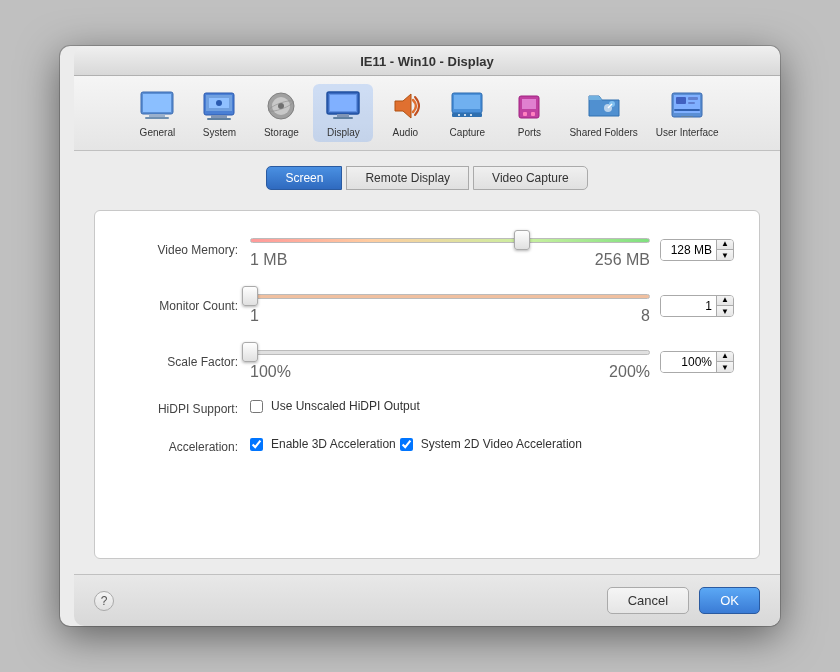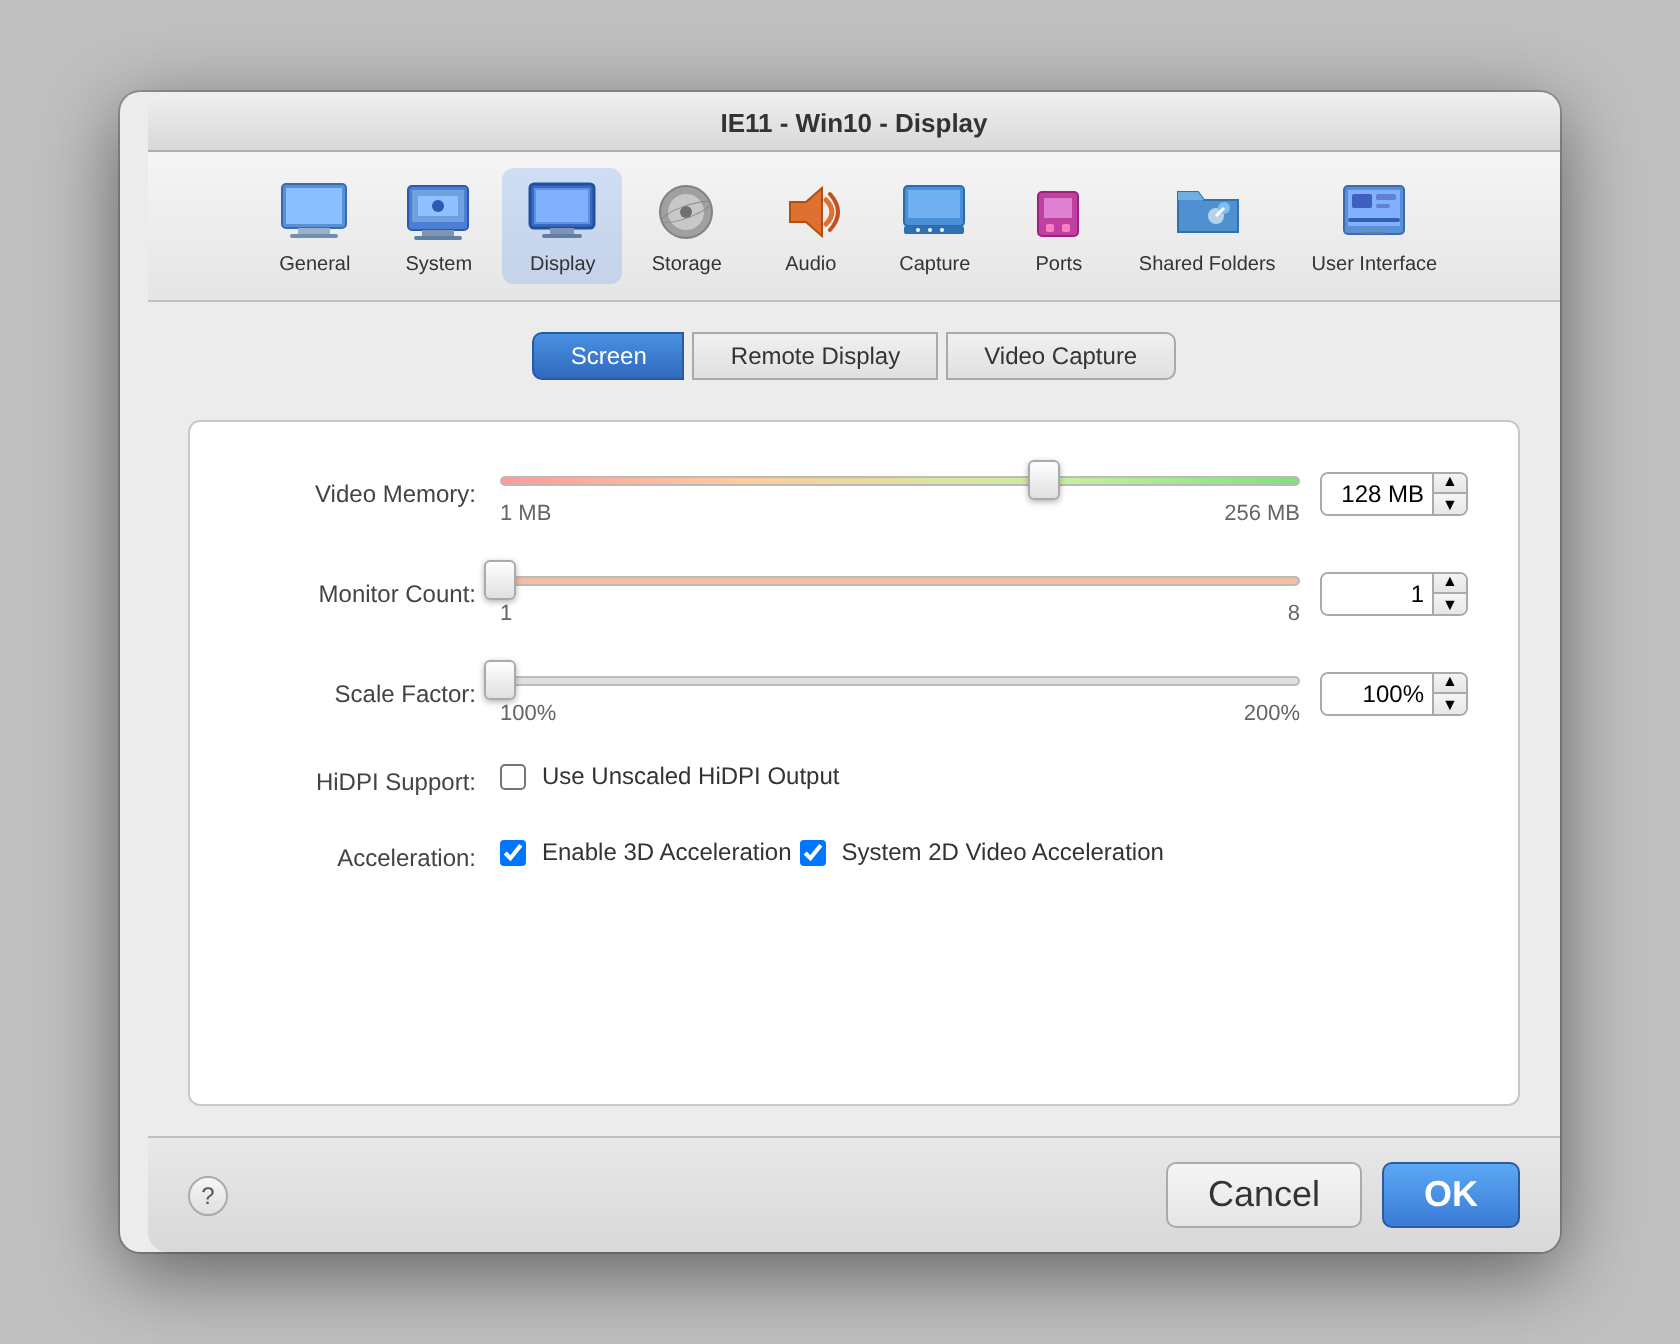--- a/index.html
+++ b/index.html
@@ -172,21 +172,21 @@
       background: linear-gradient(to bottom, #fefefe, #e0e0e0);
       border-radius: 3px;
       border: 1px solid #aaa;
       box-shadow: 0 1px 3px rgba(0,0,0,0.3);
       cursor: pointer;
       transform: translateX(-50%);
     }
     .slider-labels {
       display: flex;
       justify-content: space-between;
-      font-size: 11px;
+      font-size: 16px;
       color: #666;
       margin-top: 2px;
     }
     .value-input {
       display: flex;
       align-items: center;
       border: 1px solid #aaa;
       border-radius: 4px;
       overflow: hidden;
       height: 22px;
@@ -241,31 +241,31 @@
       justify-content: space-between;
       align-items: center;
       padding: 12px 20px;
       background: linear-gradient(to bottom, #e8e8e8, #d8d8d8);
       border-top: 1px solid #c0c0c0;
       border-radius: 0 0 10px 10px;
     }
     .footer-btn {
       padding: 5px 20px;
       border-radius: 5px;
-      font-size: 18px;
+      font-size: 13px;
       cursor: pointer;
       border: 1px solid #aaa;
       background: linear-gradient(to bottom, #f5f5f5, #e5e5e5);
       color: #333;
     }
     .footer-btn.primary {
       background: linear-gradient(to bottom, #5ba8f5, #3a7bd5);
       border-color: #2a5aa0;
       color: white;
-      font-weight: 700;
+      font-weight: 400;
     }
     .help-btn {
       width: 20px;
       height: 20px;
       border-radius: 50%;
       border: 1px solid #aaa;
       background: linear-gradient(to bottom, #f5f5f5, #e0e0e0);
       font-size: 12px;
       cursor: pointer;
       display: flex;
@@ -304,43 +304,43 @@
           <rect x="5" y="7" width="26" height="16" fill="#70a0e0"></rect>
           <rect x="8" y="10" width="20" height="10" fill="#90c0ff"></rect>
           <circle cx="18" cy="15" r="3" fill="#2a5ab0"></circle>
           <rect x="10" y="27" width="16" height="3" fill="#8095b5"></rect>
           <rect x="6" y="30" width="24" height="2" rx="1" fill="#6080a0"></rect>
         </svg>
       </div>
       <span class="label">System</span>
     </div>
 
+    <div class="toolbar-item">
+      <div class="icon">
+        <svg width="36" height="36" viewBox="0 0 36 36">
+          <circle cx="18" cy="18" r="13" fill="#a0a0a0" stroke="#808080" stroke-width="1"></circle>
+          <circle cx="18" cy="18" r="9" fill="#c8c8c8"></circle>
+          <circle cx="18" cy="18" r="3" fill="#707070"></circle>
+          <ellipse cx="18" cy="18" rx="13" ry="3" fill="none" stroke="#888" stroke-width="0.5" transform="rotate(-20,18,18)"></ellipse>
+        </svg>
+      </div>
+      <span class="label">Storage</span>
+    </div>
+
     <div class="toolbar-item active">
       <div class="icon">
         <svg width="36" height="36" viewBox="0 0 36 36">
           <rect x="2" y="4" width="32" height="22" rx="2" fill="#3a6ac0" stroke="#2050a0" stroke-width="1.5"></rect>
           <rect x="4" y="6" width="28" height="18" fill="#6090e0"></rect>
           <rect x="5" y="7" width="26" height="16" fill="#80b0ff"></rect>
           <rect x="12" y="26" width="12" height="3" fill="#8095b5"></rect>
           <rect x="8" y="29" width="20" height="2" rx="1" fill="#6080a0"></rect>
         </svg>
       </div>
       <span class="label">Display</span>
-    </div>
-
-    <div class="toolbar-item">
-      <div class="icon">
-        <svg width="36" height="36" viewBox="0 0 36 36">
-          <circle cx="18" cy="18" r="13" fill="#a0a0a0" stroke="#808080" stroke-width="1"></circle>
-          <circle cx="18" cy="18" r="9" fill="#c8c8c8"></circle>
-          <circle cx="18" cy="18" r="3" fill="#707070"></circle>
-          <ellipse cx="18" cy="18" rx="13" ry="3" fill="none" stroke="#888" stroke-width="0.5" transform="rotate(-20,18,18)"></ellipse>
-        </svg>
-      </div>
-      <span class="label">Storage</span>
     </div>
 
     <div class="toolbar-item">
       <div class="icon">
         <svg width="36" height="36" viewBox="0 0 36 36">
           <polygon points="8,13 16,13 24,6 24,30 16,23 8,23" fill="#e07030" stroke="#b05010" stroke-width="1"></polygon>
           <path d="M26,12 Q32,18 26,24" fill="none" stroke="#e07030" stroke-width="2.5" stroke-linecap="round"></path>
           <path d="M28,9 Q36,18 28,27" fill="none" stroke="#c05020" stroke-width="2" stroke-linecap="round"></path>
         </svg>
       </div>

